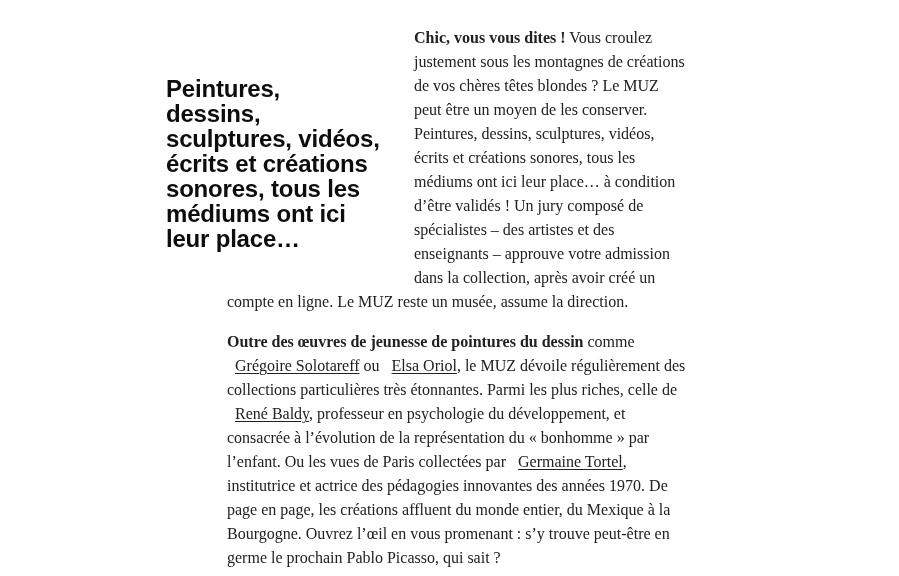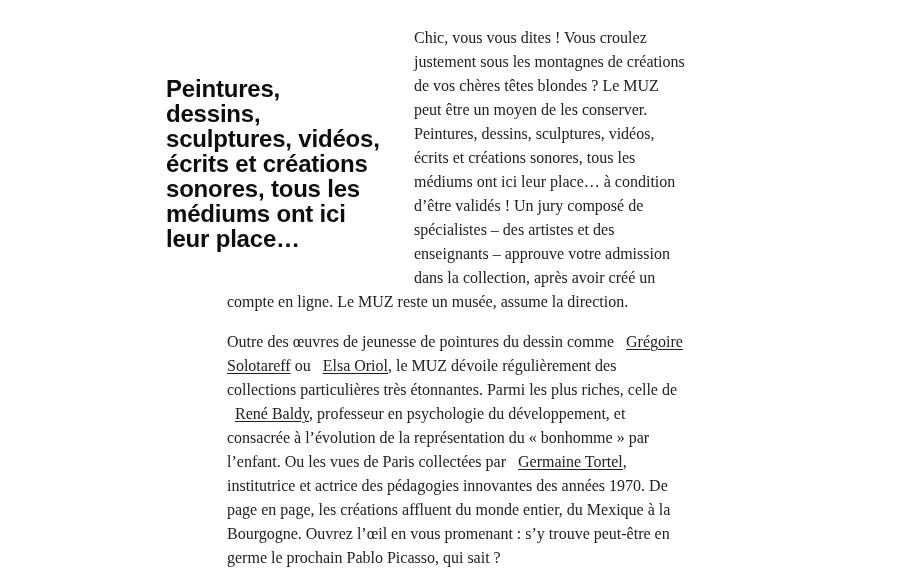--- a/index.html
+++ b/index.html
@@ -38,21 +38,21 @@
     height: 212px; 
     box-sizing: content-box;
     font-family: "Liberation Sans", sans-serif;
     font-weight: 700;
     font-size: 24px;
     line-height: 25px;
     letter-spacing: -0.2px;
     color: #0d0d0d;
   }
   .lead-bold {
-    font-weight: 400;
+    font-weight: 700;
   }
   a.inline-link {
     color: inherit;
     text-decoration: underline;
     text-decoration-thickness: 1px;
     text-underline-offset: 2px;
     cursor: pointer;
     margin-left: 8px;
   }
 </style>

